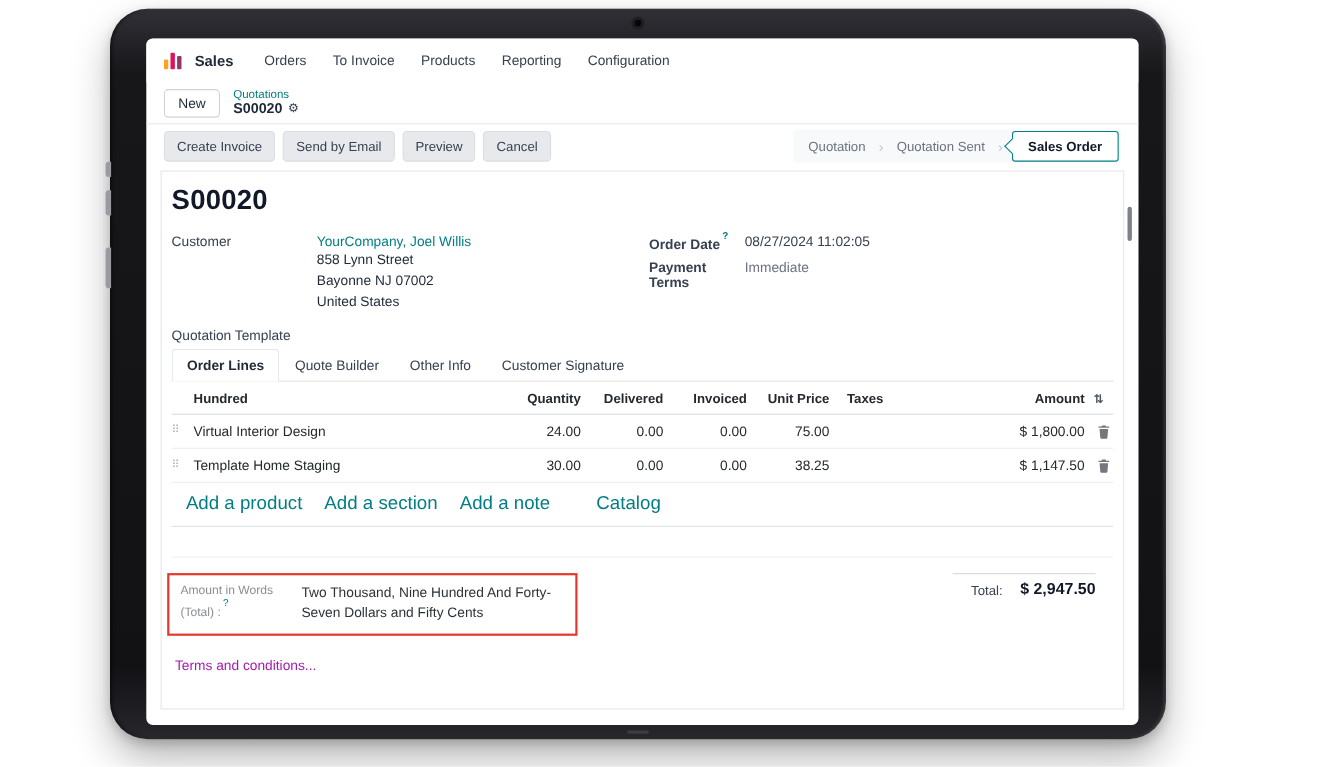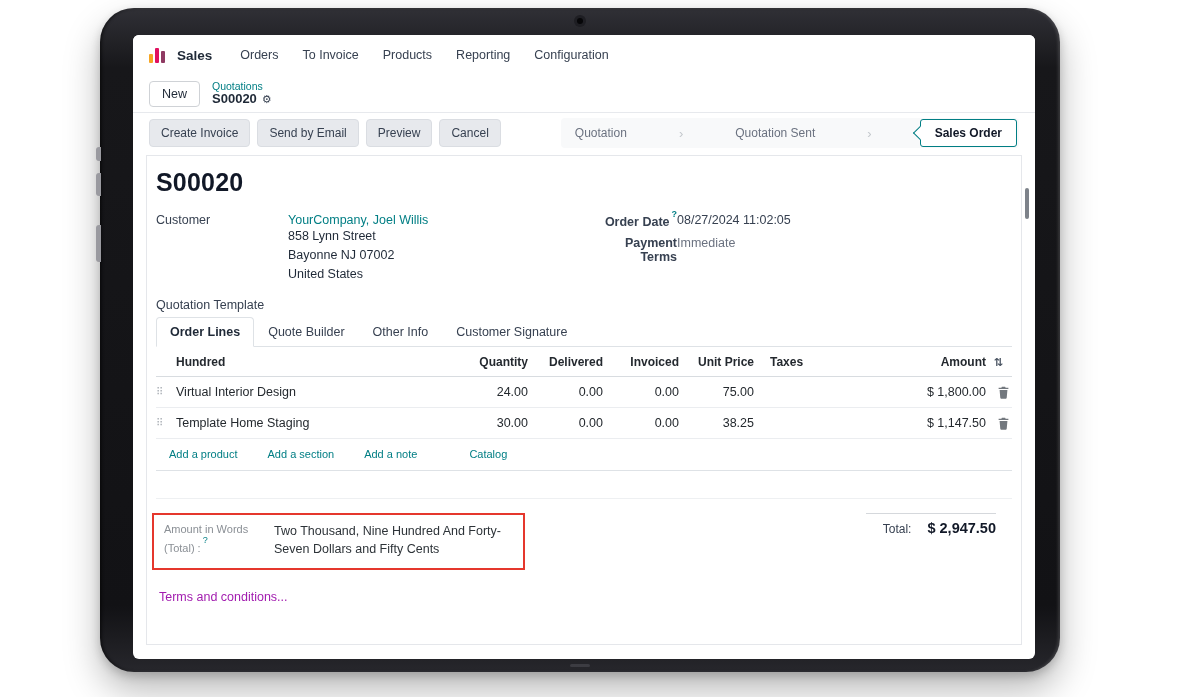--- a/index.html
+++ b/index.html
@@ -45,37 +45,37 @@
   .new-btn { background: #fff; border: 1px solid #cfd2d6; border-radius: 4px; padding: 5px 12px; font-size: 12.5px; color: #1f2937; font-family: inherit; cursor: pointer; }
   .crumbs { line-height: 1.15; }
   .crumb-top { font-size: 10.5px; color: #017e84; cursor: pointer; }
   .crumb-bottom { font-size: 13px; color: #1f2937; font-weight: 600; display: flex; align-items: center; gap: 5px; }
   .gear { font-size: 11px; color: #374151; font-weight: 400; cursor: pointer; }
 
   
   .control-panel { height: 40px; display: flex; align-items: center; justify-content: space-between; padding: 0 16px; }
   .cp-buttons { display: flex; gap: 7px; }
   .cp-btn { background: #e7e9ed; border: 1px solid #dadde2; border-radius: 4px; padding: 6px 11px; font-size: 12px; font-weight: 500; color: #374151; font-family: inherit; cursor: pointer; }
-  .statusbar { display: flex; align-items: center; background: #f8f9fa; border-radius: 4px; padding: 1px 2px; gap: 40px; }
+  .statusbar { display: flex; align-items: center; background: #f8f9fa; border-radius: 4px; padding: 1px 2px; }
   .step { padding: 6px 12px; font-size: 12px; color: #6b7280; cursor: pointer; white-space: nowrap; }
   .sep { color: #c3c7cc; font-size: 13px; }
   .step.active { position: relative; margin-left: 8px; background: #fff; border: 1px solid #017e84; border-radius: 3px; color: #111827; font-weight: 700; padding: 6px 14px; }
   .step.active::before {
     content: ""; position: absolute; left: -5.5px; top: 50%; width: 9px; height: 9px;
     background: #fff; border-left: 1px solid #017e84; border-bottom: 1px solid #017e84;
     transform: translateY(-50%) rotate(45deg);
   }
 
   
   .sheet { margin: 2px 13px 0 13px; height: 490px; background: #fff; border: 1px solid #e5e7eb; padding: 12px 9px 10px 9px; overflow: hidden; position: relative; }
   .sheet-title { font-size: 25px; font-weight: 700; color: #111827; margin-bottom: 16px; letter-spacing: .2px; }
 
   .form-grid { display: flex; }
   .left-col { width: 434px; }
-  .right-col { flex: 1; text-align: right; }
+  .right-col { flex: 1; }
   .field-row { display: flex; margin-bottom: 7px; }
   .field-label { width: 132px; color: #374151; flex-shrink: 0; }
   .field-label.bold { font-weight: 700; width: 87px; }
   .link { color: #017e84; cursor: pointer; }
   .addr div { color: #1f2937; line-height: 1.5; }
   .tpl-label { margin-top: 15px; color: #374151; }
   .muted { color: #6b7280; }
   .hint { color: #017e84; font-size: 9px; position: relative; top: -4px; margin-left: 2px; }
 
   
@@ -87,21 +87,21 @@
   .grid-row { display: grid; grid-template-columns: 16px 260px 96px 75px 76px 75px 100px 132px 26px; align-items: center; }
   .thead { padding: 8px 0 7px; border-bottom: 1px solid #d8dce0; font-size: 12px; font-weight: 700; color: #24292f; }
   .trow { padding: 8px 0; border-bottom: 1px solid #ebedf0; font-size: 12.5px; color: #24292e; }
   .num { text-align: right; }
   .c-product { padding-left: 4px; }
   .c-taxes { padding-left: 16px; }
   .handle { color: #b0b5bb; font-size: 10px; cursor: grab; line-height: 1; }
   .sort-icon { color: #4b5563; font-size: 11px; cursor: pointer; padding-left: 8px; }
   .trash { display: flex; justify-content: flex-end; padding-right: 2px; cursor: pointer; }
 
-  .add-links { display: flex; gap: 30px; padding: 9px 0 10px 13px; border-bottom: 1px solid #dee2e6; font-size: 11px; }
+  .add-links { display: flex; gap: 20px; padding: 9px 0 10px 13px; border-bottom: 1px solid #dee2e6; font-size: 17px; }
   .add-link { color: #017e84; font-weight: 500; cursor: pointer; }
   .catalog { margin-left: 22px; }
 
   .section-gap { height: 28px; border-bottom: 1px solid #eef0f2; }
 
   
   .totals-zone { display: flex; justify-content: space-between; align-items: flex-start; margin-top: 14px; padding-right: 16px; }
   .aiw-box { margin-left: -4px; width: 373px; border: 2px solid #e5372d; padding: 7px 10px 9px; display: flex; gap: 12px; }
   .aiw-label { width: 98px; flex-shrink: 0; font-size: 11px; color: #8a8f95; line-height: 1.4; }
   .aiw-value { font-size: 12.5px; color: #2d3338; line-height: 1.45; }

